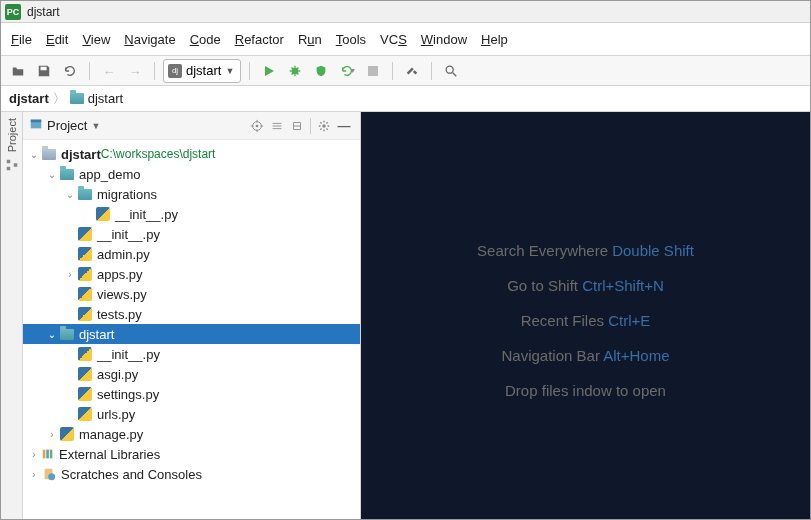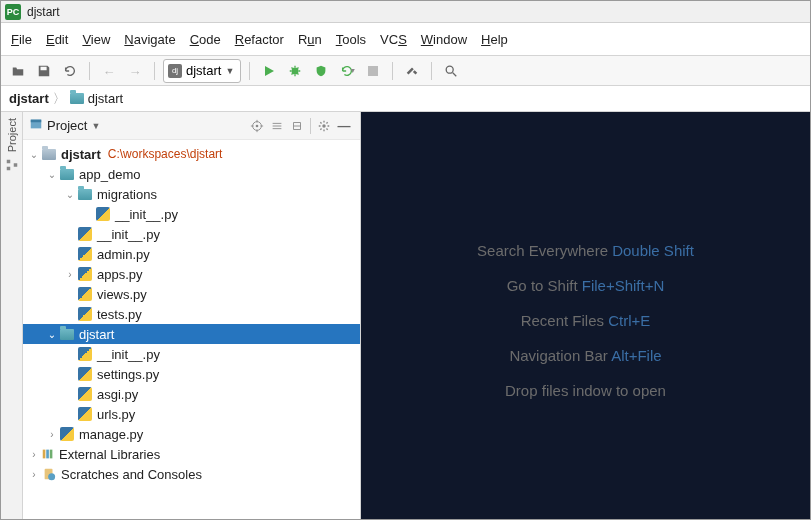--- a/index.html
+++ b/index.html
@@ -36,21 +36,21 @@
 .panel-header .ph-sep { width: 1px; height: 16px; background: #ccc; margin: 0 3px; }
 
 .tree { flex: 1; overflow: auto; padding: 4px 0; }
 .tree-row { display: flex; align-items: center; height: 20px; padding-left: 4px; cursor: pointer; white-space: nowrap; }
 .tree-row.selected { background: #2675BF; color: #fff; }
 .tree-arrow { width: 14px; display: inline-flex; justify-content: center; font-size: 10px; color: #888; }
 .tree-row.selected .tree-arrow { color: #fff; }
 .tree-ico { width: 16px; height: 16px; display: inline-flex; align-items: center; justify-content: center; }
 .tree-label { margin-left: 4px; color: #222; }
 .selected .tree-label { color: #fff; }
-.label-dim { color: #c2410c; font-size: 12px; margin-left: 7px; }
+.label-dim { color: #15803d; font-size: 12px; margin-left: 0; }
 
 .editor { flex: 1; background: #0f172a; display: flex; flex-direction: column; align-items: center; justify-content: center; gap: 18px; }
 .hint-line { color: #6c6c6c; font-size: 15px; }
 .hint-line .shortcut { color: #3a6ea5; }
 
 
 .fico-folder { width:14px; height:11px; background:linear-gradient(180deg,#c4b078,#a79055); border-radius:1px; position:relative; }
 .fico-folder::before { content:""; position:absolute; top:-3px; left:0; width:6px; height:3px; background:#c4b078; border-radius:1px 1px 0 0; }
 .fico-folder.open { background:linear-gradient(180deg,#b9c9d6,#8fa6b8); }
 .fico-folder.open::before { background:#b9c9d6; }
@@ -278,27 +278,27 @@
       <div class="tree-row" style="padding-left:54px">
         <span class="tree-ico">
             <span class="fico-py"></span>
           </span>
         <span class="tree-label">__init__.py</span>
       </div>
       <div class="tree-row" style="padding-left:54px">
         <span class="tree-ico">
             <span class="fico-py"></span>
           </span>
+        <span class="tree-label">asgi.py</span>
+      </div>
+      <div class="tree-row" style="padding-left:54px">
+        <span class="tree-ico">
+            <span class="fico-py"></span>
+          </span>
         <span class="tree-label">settings.py</span>
-      </div>
-      <div class="tree-row" style="padding-left:54px">
-        <span class="tree-ico">
-            <span class="fico-py"></span>
-          </span>
-        <span class="tree-label">asgi.py</span>
       </div>
       <div class="tree-row" style="padding-left:54px">
         <span class="tree-ico">
             <span class="fico-py"></span>
           </span>
         <span class="tree-label">urls.py</span>
       </div>
 
       <div class="tree-row" style="padding-left:22px">
         <span class="tree-arrow">›</span>
@@ -330,23 +330,23 @@
         <span class="tree-label">Scratches and Consoles</span>
       </div>
     </div>
   </div>
 
   <div class="editor">
     <div class="hint-line">
       <span>Search Everywhere </span><span class="shortcut">Double Shift</span>
     </div>
     <div class="hint-line">
-      <span>Go to Shift </span><span class="shortcut">File+Shift+N</span>
+      <span>Go to Shift </span><span class="shortcut">Ctrl+Shift+N</span>
     </div>
     <div class="hint-line">
       <span>Recent Files </span><span class="shortcut">Ctrl+E</span>
     </div>
     <div class="hint-line">
-      <span>Navigation Bar </span><span class="shortcut">Alt+File</span>
+      <span>Navigation Bar </span><span class="shortcut">Alt+Home</span>
     </div>
     <div class="hint-line">Drop files indow to open</div>
   </div>
 </div>
 
 </body></html>

